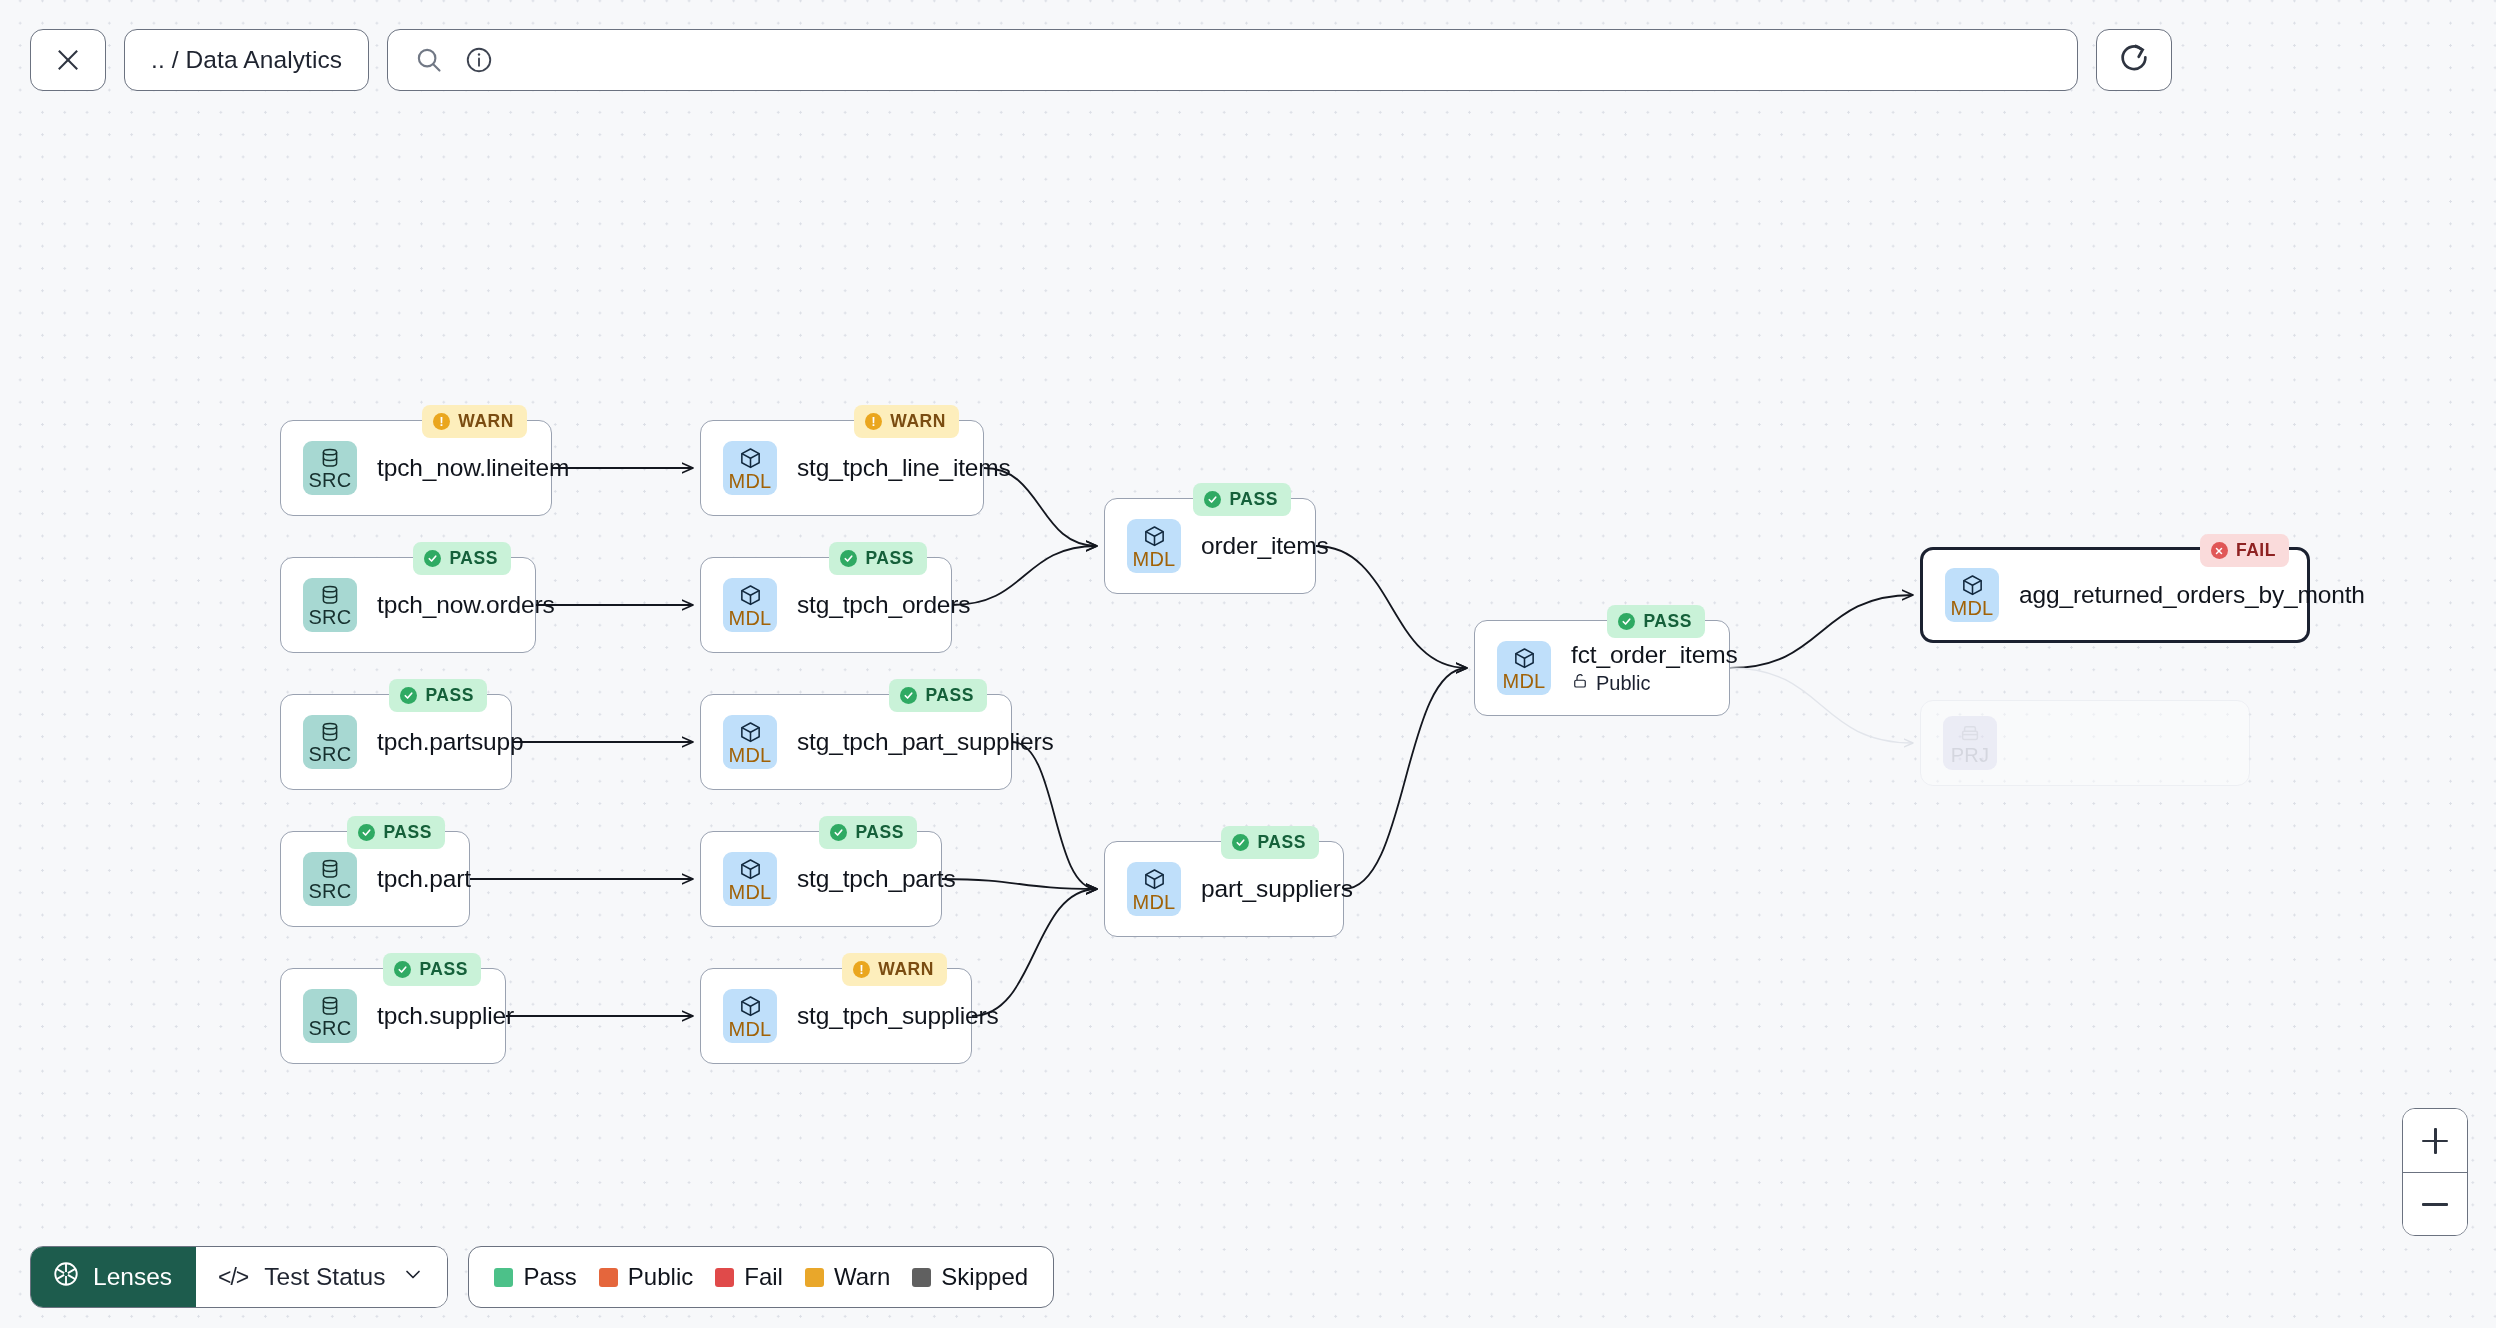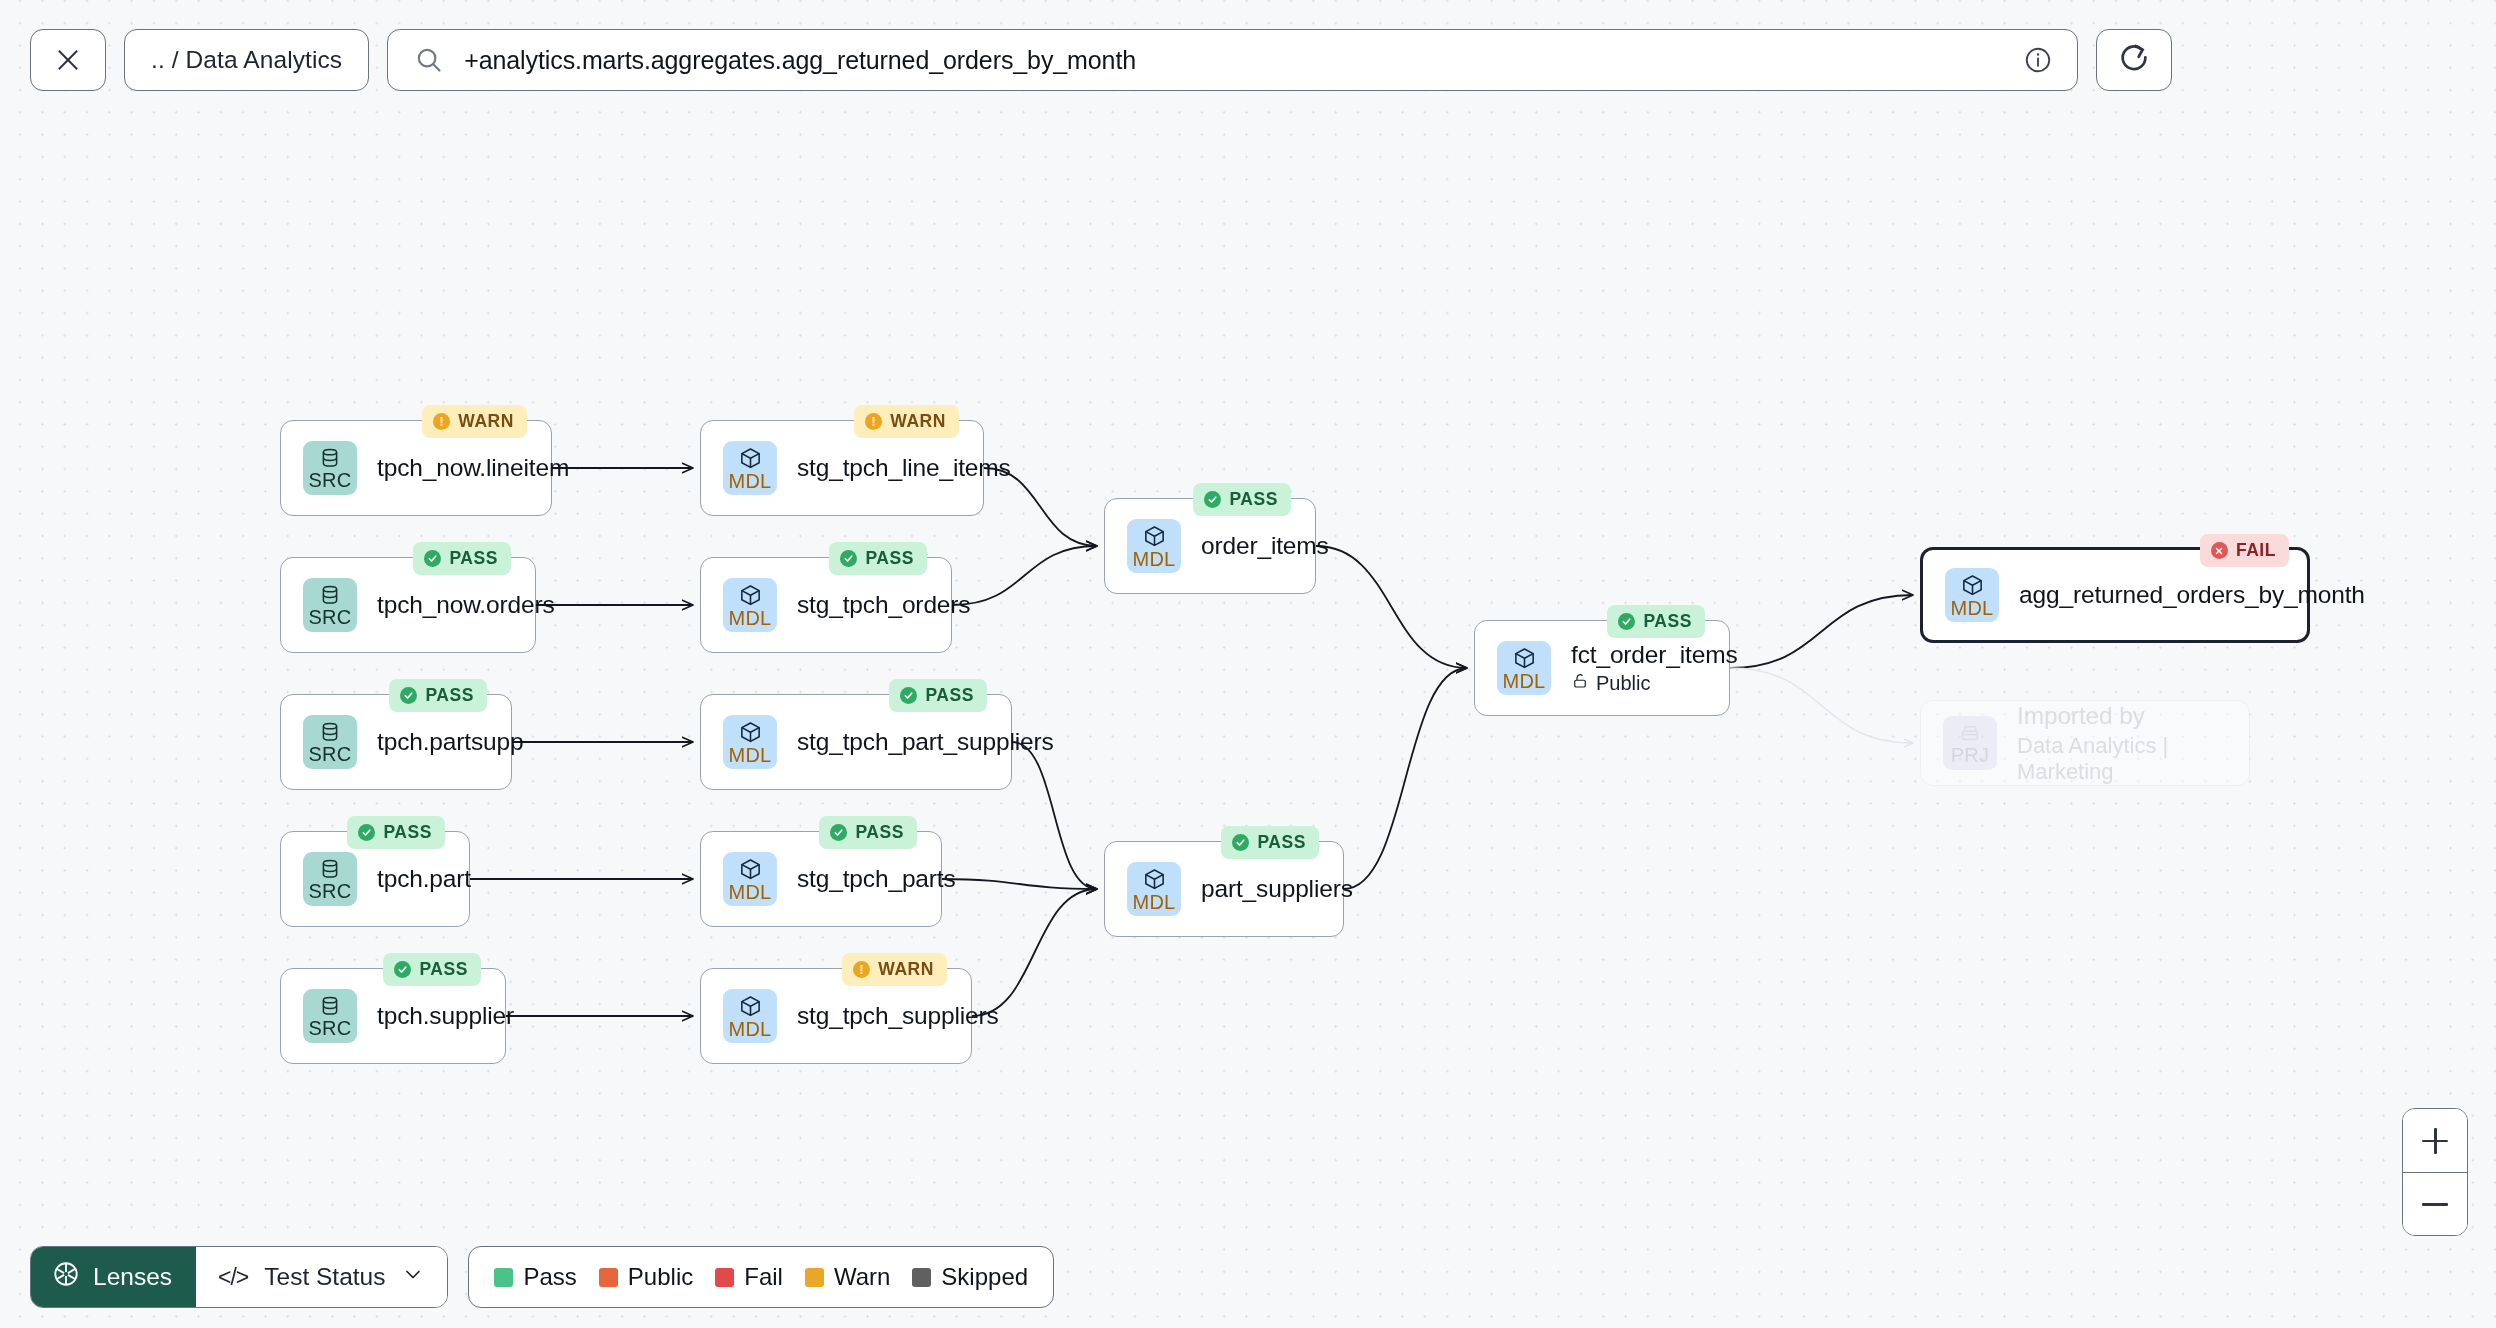--- a/index.html
+++ b/index.html
@@ -339,21 +339,20 @@
       <span>.. / Data Analytics</span>
     </div>
 
     <div class="search-wrap">
       <span class="search-icon">
         <svg width="30" height="30" viewBox="0 0 24 24" fill="none" stroke="#717885" stroke-width="1.7" stroke-linecap="round">
           <circle cx="10.5" cy="10.5" r="6.6"></circle>
           <line x1="15.4" y1="15.4" x2="20.4" y2="20.4"></line>
         </svg>
       </span>
-      <input class="search-input" type="text" value="+analytics.marts.aggregates.agg_returned_orders_by_month" style="">
       <span class="info-icon">
         <svg width="30" height="30" viewBox="0 0 24 24" fill="none" stroke="#3d4350" stroke-width="1.5">
           <circle cx="12" cy="12" r="9"></circle>
           <circle cx="12" cy="7.6" r="0.95" fill="#3d4350" stroke="none"></circle>
           <line x1="12" y1="10.8" x2="12" y2="16.6" stroke-linecap="round"></line>
         </svg>
       </span>
     </div>
 
     <div class="tb-btn refresh-btn">
@@ -692,26 +691,20 @@
         </div>
         <div class="node ghost" style="left: 1920px; top: 700px; width: 330px; height: 86px;">
           <div class="node-icon icon-prj">
             <svg width="24" height="24" viewBox="0 0 24 24" fill="none" stroke="#c6c9d6" stroke-width="1.5" stroke-linejoin="round">
               <rect x="4.6" y="10.2" width="14.8" height="8.2" rx="1.6"></rect>
               <path d="M6.6 10.2 V7.4 a1.6 1.6 0 0 1 1.6-1.6 h7.6 a1.6 1.6 0 0 1 1.6 1.6 v2.8"></path>
               <line x1="4.6" y1="13.6" x2="19.4" y2="13.6"></line>
             </svg>
             <span class="kind">PRJ</span>
           </div>
-          <div class="node-text">
-            <span class="node-title">Imported by</span>
-            <span class="node-sub">
-              <span>Data Analytics | Marketing</span>
-            </span>
-          </div>
         </div>
       </div>
   </div>
 
   <div class="bottombar">
 
     <div class="lens-group">
       <div class="lens-btn">
         <span>
           <svg width="28" height="28" viewBox="0 0 24 24" fill="none" stroke="#ffffff" stroke-width="1.6">

